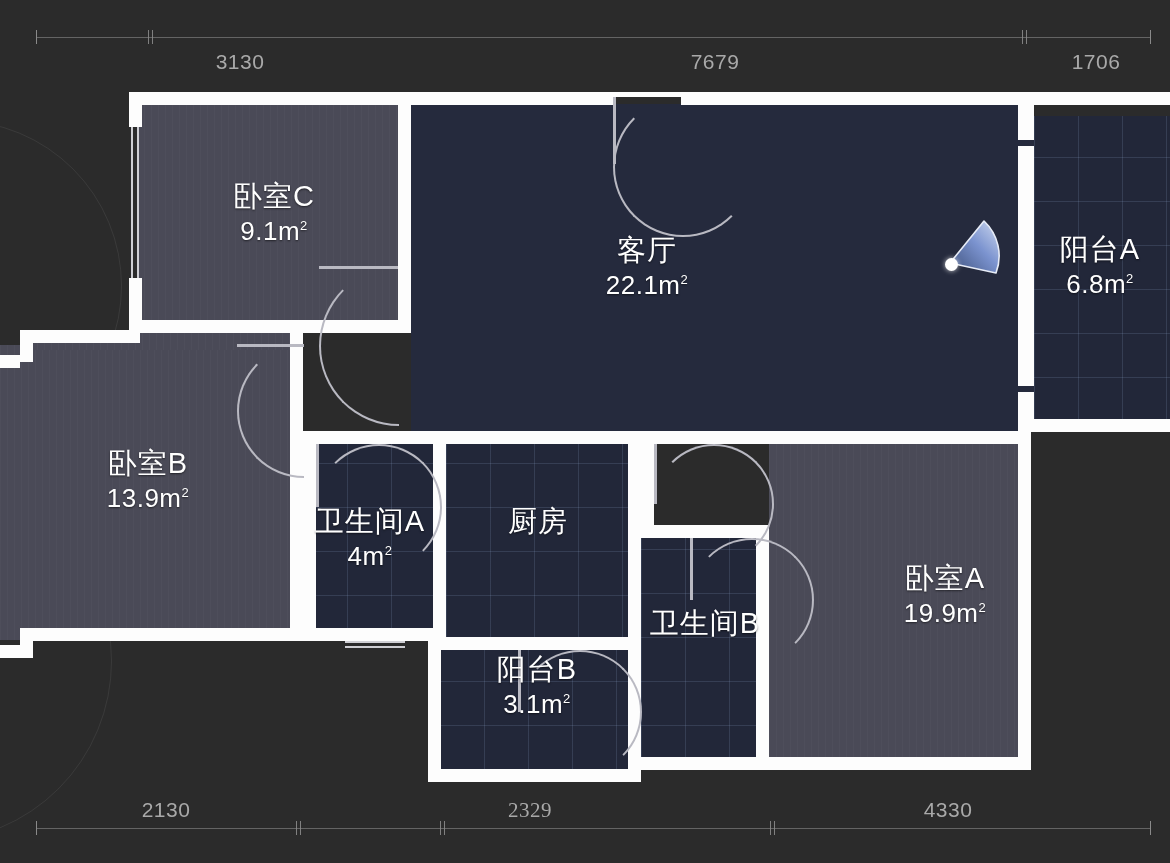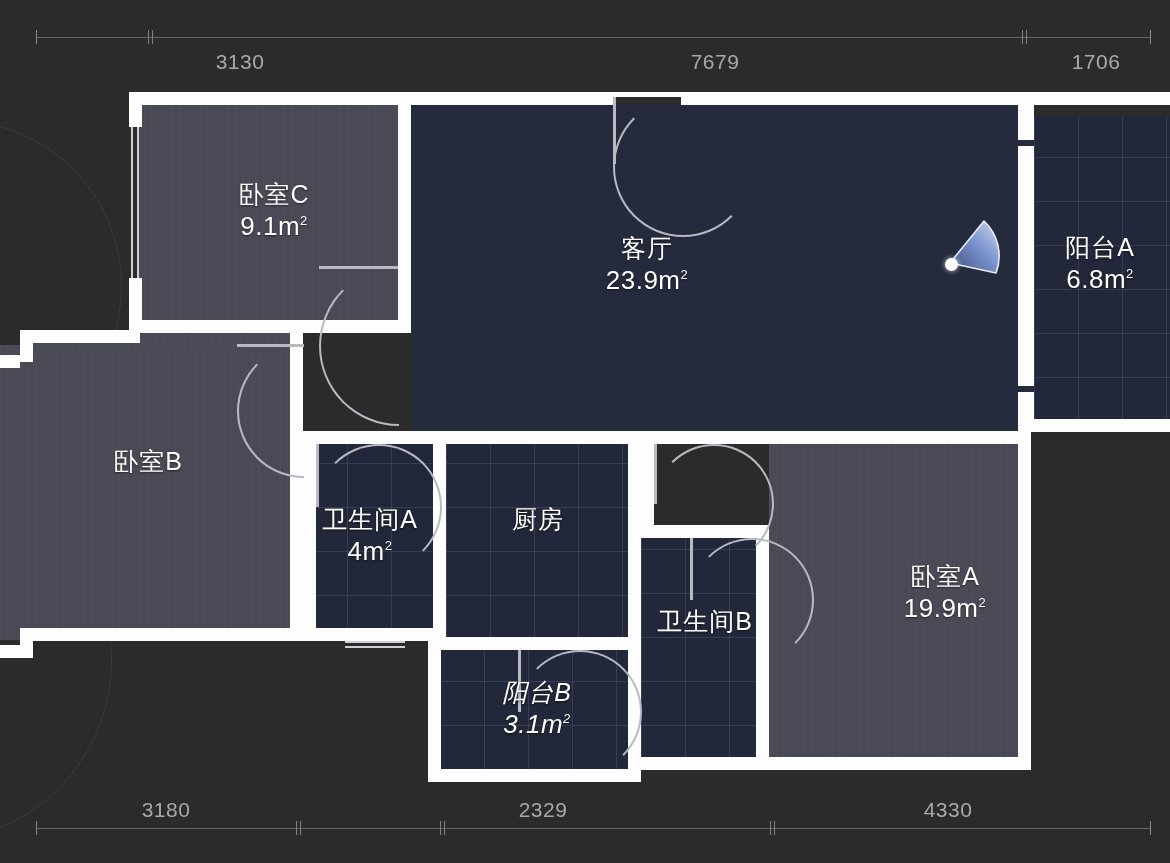--- a/index.html
+++ b/index.html
@@ -52,21 +52,21 @@
   .win{position:absolute;background:#cfcfd4;}
 
   
   .arc{position:absolute;border:2px solid #b9b9c2;border-radius:50%;
        background:transparent;box-sizing:border-box;}
   .leaf{position:absolute;background:#b9b9c2;}
 
   
   .lbl{position:absolute;color:#ffffff;text-align:center;white-space:nowrap;
        line-height:1.28;text-shadow:0 1px 2px rgba(0,0,0,.55);}
-  .lbl .nm{font-size:25px;display:block;letter-spacing:1px;}
+  .lbl .nm{font-size:29px;display:block;letter-spacing:1px;}
   .lbl .ar{font-size:26px;display:block;letter-spacing:.5px;}
   .lbl .ar sup{font-size:13px;vertical-align:super;}
 
   
   .cam{position:absolute;}
   .camdot{position:absolute;width:13px;height:13px;border-radius:50%;
           background:#fff;box-shadow:0 0 5px rgba(255,255,255,.75);}
 
   
   .ghost{position:absolute;border:1px solid rgba(255,255,255,.07);
@@ -243,63 +243,64 @@
       <div class="camdot" style="left:5px;top:43px;"></div>
     </div>
 
     <div class="lbl" style="left:174px;top:178px;width:200px;">
       <span class="nm">卧室C</span>
       <span class="ar"><span>9.1</span><span>m</span><sup>2</sup></span>
     </div>
 
     <div class="lbl" style="left:547px;top:232px;width:200px;">
       <span class="nm">客厅</span>
-      <span class="ar"><span>23.9</span><span>m</span><sup>2</sup></span>
+      <span class="ar"><span>22.1</span><span>m</span><sup>2</sup></span>
     </div>
 
     <div class="lbl" style="left:1000px;top:231px;width:200px;">
       <span class="nm">阳台A</span>
       <span class="ar"><span>6.8</span><span>m</span><sup>2</sup></span>
     </div>
 
     <div class="lbl" style="left:48px;top:445px;width:200px;">
       <span class="nm">卧室B</span>
+      <span class="ar"><span>13.9</span><span>m</span><sup>2</sup></span>
     </div>
 
     <div class="lbl" style="left:270px;top:503px;width:200px;">
       <span class="nm">卫生间A</span>
       <span class="ar"><span>4</span><span>m</span><sup>2</sup></span>
     </div>
 
     <div class="lbl" style="left:438px;top:503px;width:200px;">
       <span class="nm">厨房</span>
     </div>
 
     <div class="lbl" style="left:605px;top:605px;width:200px;">
       <span class="nm">卫生间B</span>
     </div>
 
-    <div class="lbl" style="left:437px;top:676px;width:200px;font-style:italic;">
+    <div class="lbl" style="left:437px;top:651px;width:200px;">
       <span class="nm">阳台B</span>
       <span class="ar"><span>3.1</span><span>m</span><sup>2</sup></span>
     </div>
 
     <div class="lbl" style="left:845px;top:560px;width:200px;">
       <span class="nm">卧室A</span>
       <span class="ar"><span>19.9</span><span>m</span><sup>2</sup></span>
     </div>
 
   </div>
 
   <div class="dimband" style="top:800px;">
     <div class="dimline" style="left:36px;top:28px;width:1114px;"></div>
     <div class="endtick" style="left:36px;top:21px;height:14px;"></div>
     <div class="tick dbl" style="left:296px;top:21px;height:14px;"></div>
     <div class="tick dbl" style="left:440px;top:21px;height:14px;"></div>
     <div class="tick dbl" style="left:770px;top:21px;height:14px;"></div>
     <div class="endtick" style="left:1150px;top:21px;height:14px;"></div>
 
-    <div class="dimtext" style="left:106px;top:-2px;width:120px;">3180</div>
-    <div class="dimtext" style="left:483px;top:-2px;width:120px;">2329</div>
+    <div class="dimtext" style="left:106px;top:-2px;width:120px;">2130</div>
+    <div class="dimtext" style="left:470px;top:-2px;width:120px;font-family:Liberation Serif, serif;">2329</div>
     <div class="dimtext" style="left:888px;top:-2px;width:120px;">4330</div>
   </div>
 
 </div>
 
 </body></html>

